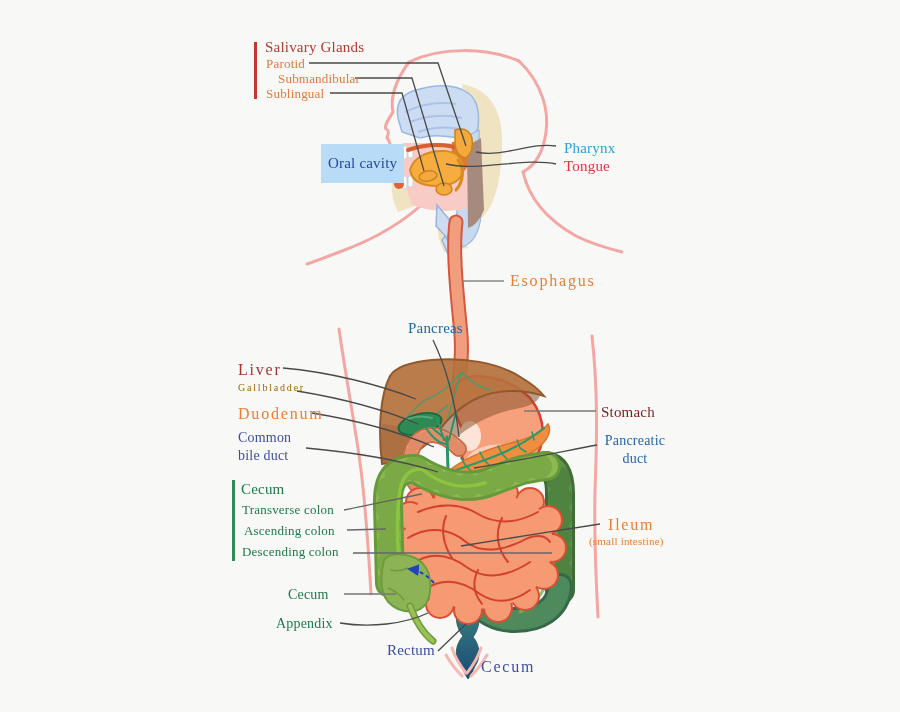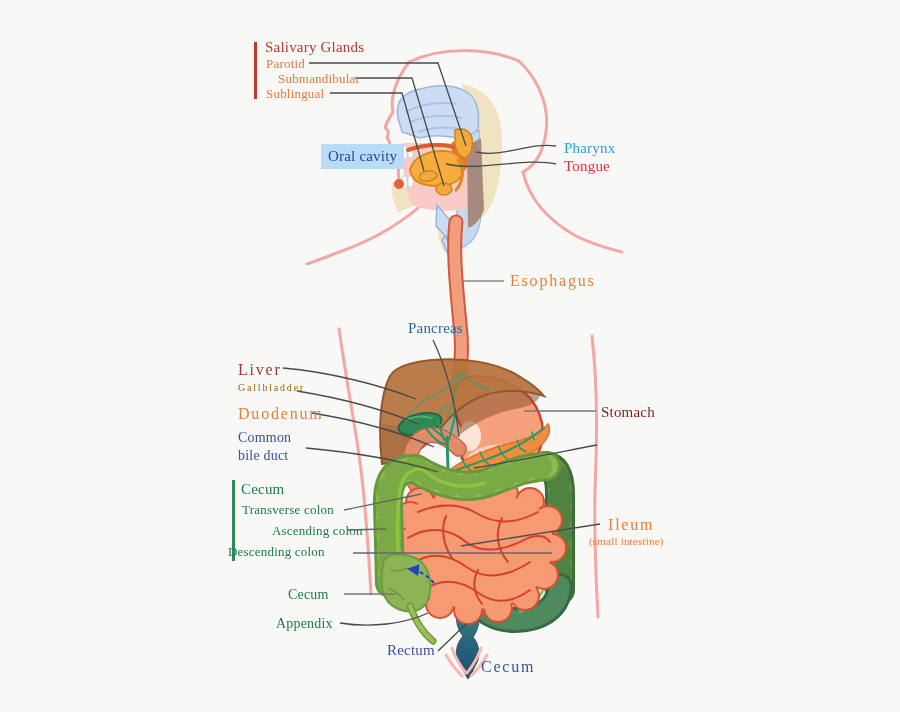--- a/index.html
+++ b/index.html
@@ -5,33 +5,33 @@
   html,body{margin:0;padding:0;background:#f8f8f7;}
   #stage{position:relative;width:900px;height:712px;background:#f8f8f7;overflow:hidden;
          font-family:Liberation Serif, serif;}
   #art{position:absolute;left:0;top:0;}
   .label{position:absolute;white-space:pre-line;line-height:1.25;letter-spacing:.2px;}
   .sp{letter-spacing:1.8px;}
   .l-salivary   {left:265px;top:38px; font-size:15px;color:#b23b32;}
   .l-parotid    {left:266px;top:56px; font-size:13px;color:#e2793b;}
   .l-subman     {left:266px;top:71px; font-size:13px;color:#e2793b;margin-left:12px;}
   .l-subling    {left:266px;top:86px; font-size:13px;color:#e2793b;}
-  .l-oral      {left:321px;top:144px;font-size:15px;color:#25479e;background:#b8dcf7;padding:3px 7px;}
+  .l-oral      {left:321px;top:144px;font-size:15px;color:#25479e;background:#b8dcf7;padding:10px 7px;}
   .l-pharynx    {left:564px;top:139px;font-size:15px;color:#29a3dd;}
   .l-tongue     {left:564px;top:157px;font-size:15px;color:#e6303f;}
   .l-esoph      {left:510px;top:271px;font-size:16px;color:#ed7d31;}
   .l-pancreas   {left:408px;top:319px;font-size:15px;color:#2166ac;}
   .l-liver      {left:238px;top:360px;font-size:16px;color:#ab3232;}
   .l-gallb      {left:238px;top:382px;font-size:10px;color:#a16207;}
   .l-duod       {left:238px;top:404px;font-size:16px;color:#ed7d31;}
   .l-cbd        {left:238px;top:429px;font-size:14px;color:#3d4da0;}
   .l-colon      {left:241px;top:480px;font-size:15px;color:#1d7a4a;}
   .l-tcolon     {left:242px;top:502px;font-size:13px;color:#1d7a4a;}
-  .l-acolon     {left:244px;top:523px;font-size:13px;color:#1d7a4a;margin-left:28px;}
-  .l-dcolon     {left:228px;top:544px;font-size:13px;color:#1d7a4a;}
+  .l-acolon     {left:244px;top:523px;font-size:13px;color:#1d7a4a;}
+  .l-dcolon     {left:242px;top:544px;font-size:13px;color:#1d7a4a;}
   .l-stomach    {left:601px;top:403px;font-size:15px;color:#7f1d1d;}
   .l-pduct      {left:597px;top:432px;font-size:14px;color:#2166ac;text-align:center;width:76px;}
   .l-ileum      {left:608px;top:515px;font-size:16px;color:#ed7d31;}
   .l-smallint   {left:589px;top:535px;font-size:11px;color:#ed7d31;}
   .l-cecum      {left:288px;top:586px;font-size:14px;color:#1d7a4a;}
   .l-appendix   {left:276px;top:615px;font-size:14px;color:#1d7a4a;}
   .l-rectum     {left:387px;top:641px;font-size:15px;color:#3d4da0;}
   .l-anus       {left:481px;top:657px;font-size:16px;color:#3d4da0;}
   .bar{position:absolute;width:3px;}
   .bar-red{left:254px;top:42px;height:57px;background:#c0392b;}
@@ -264,19 +264,21 @@
   <div class="label l-liver sp">Liver</div>
   <div class="label l-gallb sp">Gallbladder</div>
   <div class="label l-duod sp">Duodenum</div>
   <div class="label l-cbd">Common
 bile duct</div>
   <div class="label l-colon">Cecum</div>
   <div class="label l-tcolon">Transverse colon</div>
   <div class="label l-acolon">Ascending colon</div>
   <div class="label l-dcolon">Descending colon</div>
   <div class="label l-stomach">Stomach</div>
+  <div class="label l-pduct">Pancreatic
+duct</div>
   <div class="label l-ileum sp">Ileum</div>
   <div class="label l-smallint">(small intestine)</div>
   <div class="label l-cecum">Cecum</div>
   <div class="label l-appendix">Appendix</div>
   <div class="label l-rectum">Rectum</div>
   <div class="label l-anus sp">Cecum</div>
 </div>
 
 </body></html>

